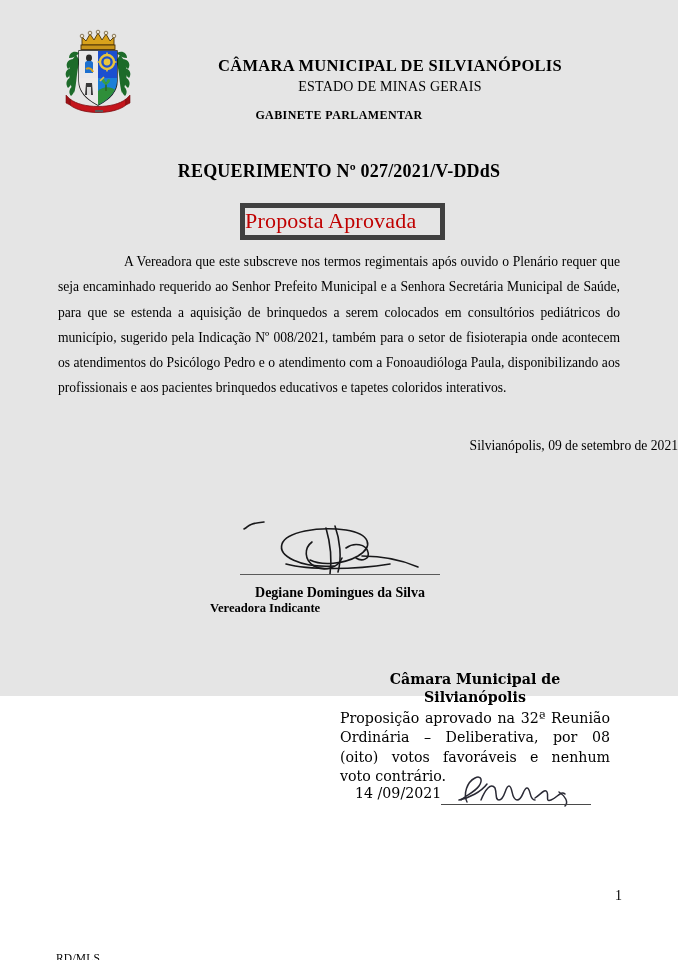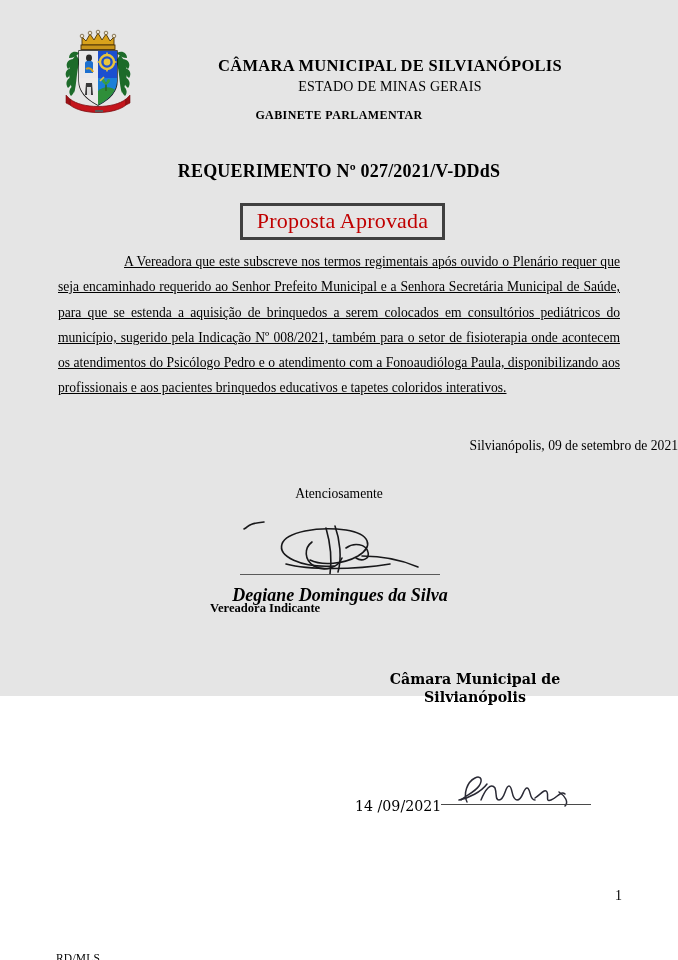--- a/index.html
+++ b/index.html
@@ -82,25 +82,24 @@
     letter-spacing: 0.2px;
   }
 
   
   .stamp {
     position: absolute;
     left: 240px;
     top: 203px;
     width: 205px;
     height: 37px;
-    border: 3px solid #404040;
+    border: 5px solid #404040;
     box-sizing: border-box;
     display: flex;
     align-items: center;
-    justify-content: center;
   }
   .stamp-text {
     color: #C00000;
     font-size: 22px;
     line-height: 1;
     letter-spacing: 0.2px;
     padding-bottom: 2px;
   }
 
   
@@ -108,21 +107,20 @@
     position: absolute;
     left: 58px;
     top: 249px;
     width: 562px;
     font-size: 13.6px;
     line-height: 25.3px;
     text-align: justify;
     text-indent: 66px;
     text-justify: inter-word;
     hyphens: none;
-    text-decoration: underline;
   }
 
   
   .place-date {
     position: absolute;
     left: 0;
     top: 438px;
     width: 678px;
     text-align: right;
     font-size: 13.6px;
@@ -158,24 +156,23 @@
     width: 200px;
     height: 0;
     border-top: 1px solid #5a5a5a;
   }
   .sig-name {
     position: absolute;
     left: -30px;
     top: 72px;
     width: 260px;
     text-align: center;
-    font-size: 18px;
+    font-size: 14px;
     font-weight: bold;
     line-height: 1.3;
-    font-style: italic;
   }
   .sig-role {
     position: absolute;
     left: -30px;
     top: 88px;
     width: 260px;
     font-size: 12.6px;
     font-weight: bold;
     line-height: 1.3;
   }
@@ -204,21 +201,21 @@
   .approval-date-row {
     position: absolute;
     left: 355px;
     top: 780px;
     width: 270px;
     height: 30px;
   }
   .approval-date {
     position: absolute;
     left: 0;
-    top: 18px;
+    top: 5px;
     font-size: 14.2px;
     font-family: "DejaVu Serif", "Liberation Serif", serif;
     white-space: nowrap;
   }
   .approval-sig-line {
     position: absolute;
     left: 86px;
     top: 24px;
     width: 150px;
     border-top: 1px solid #4a4a4a;
@@ -344,21 +341,20 @@
   <div class="requerimento">REQUERIMENTO Nº 027/2021/V-DDdS</div>
 
   <div class="stamp">
     <span class="stamp-text">Proposta Aprovada</span>
   </div>
 
   <div class="body-text">A Vereadora que este subscreve nos termos regimentais após ouvido o Plenário requer que seja encaminhado requerido ao Senhor Prefeito Municipal e a Senhora Secretária Municipal de Saúde, para que se estenda a aquisição de brinquedos a serem colocados em consultórios pediátricos do município, sugerido pela Indicação Nº 008/2021, também para o setor de fisioterapia onde acontecem os atendimentos do Psicólogo Pedro e o atendimento com a Fonoaudióloga Paula, disponibilizando aos profissionais e aos pacientes brinquedos educativos e tapetes coloridos interativos.</div>
 
   <div class="place-date">Silvianópolis, 09 de setembro de 2021</div>
 
-  <div class="closing">Atenciosamente</div>
 
   <div class="sig-block">
     <div class="sig-scrawl">
       <svg viewBox="0 0 212 68" width="212" height="68" xmlns="http://www.w3.org/2000/svg">
         <g fill="none" stroke="#18181a" stroke-width="1.6" stroke-linecap="round" stroke-linejoin="round">
           <path d="M30 10 C12 12, 16 14, 10 17"></path>
           <path d="M100 54 C66 56, 44 44, 48 32 C52 20, 84 14, 112 18 C136 22, 140 34, 124 44 C110 52, 88 54, 76 48"></path>
           <path d="M78 30 C70 36, 70 48, 80 54 C90 60, 104 56, 108 46"></path>
           <path d="M92 16 C96 30, 98 48, 96 62"></path>
           <path d="M101 14 C106 28, 108 46, 104 60"></path>
@@ -368,20 +364,21 @@
         </g>
       </svg>
     </div>
     <div class="sig-line"></div>
     <div class="sig-name">Degiane Domingues da Silva</div>
     <div class="sig-role">Vereadora Indicante</div>
   </div>
 
   <div class="approval">
     <div class="approval-title">Câmara Municipal de Silvianópolis</div>
+    <div class="approval-text">Proposição aprovado na 32ª Reunião Ordinária – Deliberativa, por 08 (oito) votos favoráveis e nenhum voto contrário.</div>
   </div>
 
   <div class="approval-date-row">
     <div class="approval-date">14 /09/2021</div>
     <div class="approval-sig-scrawl">
       <svg viewBox="0 0 140 38" width="140" height="38" xmlns="http://www.w3.org/2000/svg">
         <g fill="none" stroke="#2a2a35" stroke-width="1.5" stroke-linecap="round" stroke-linejoin="round">
           <path d="M20 32 C16 24, 20 12, 28 8 C34 5, 36 10, 32 16 C28 22, 18 26, 14 30"></path>
           <path d="M12 30 C22 28, 34 22, 40 14"></path>
           <path d="M34 30 C38 20, 44 12, 48 18 C50 24, 48 30, 52 30 C58 30, 58 16, 62 16 C66 16, 64 30, 70 30 C76 30, 76 18, 80 18 C84 18, 82 30, 88 30"></path>

